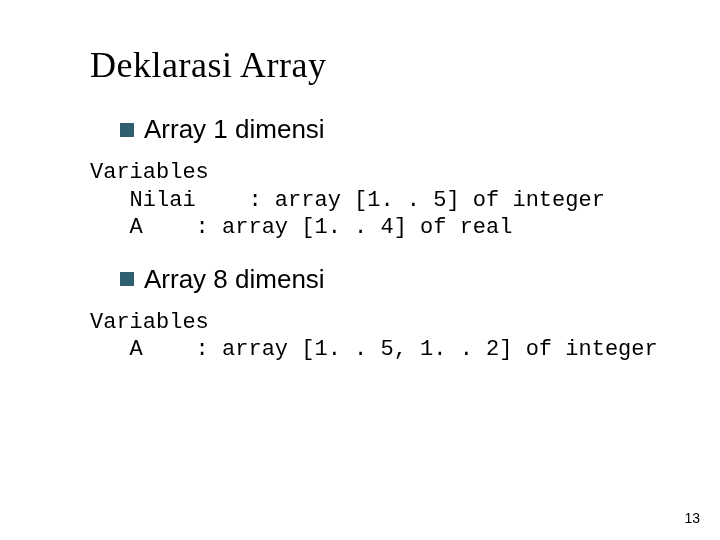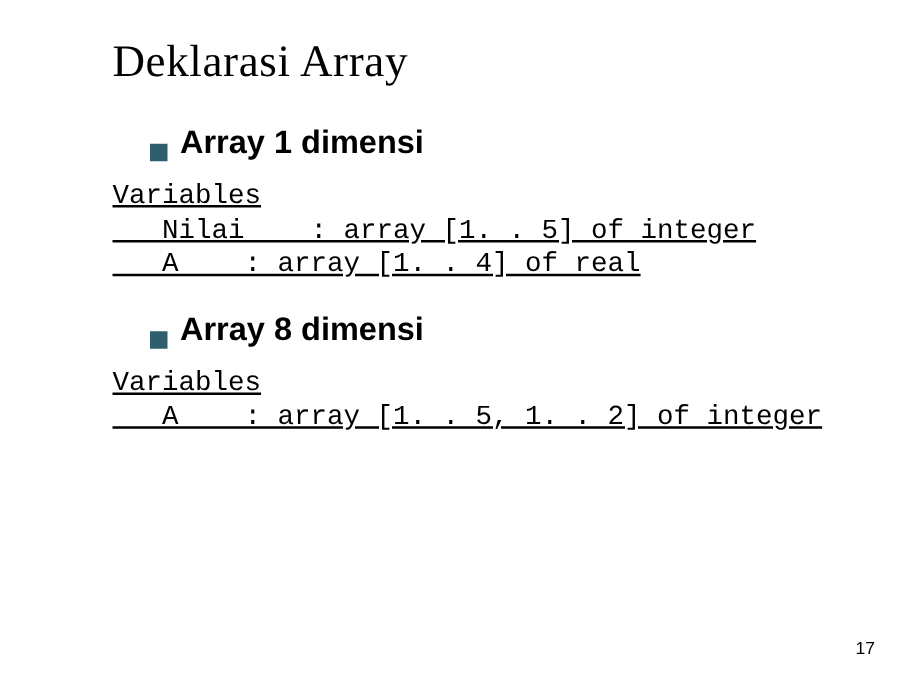--- a/index.html
+++ b/index.html
@@ -8,37 +8,36 @@
     width: 720px;
     height: 540px;
     background: #ffffff;
     font-family: "Times New Roman", Times, serif;
     color: #000;
     position: relative;
     overflow: hidden;
   }
   .slide {
     box-sizing: border-box;
-    padding: 28px 60px 0 90px;
+    padding: 44px 60px 0 90px;
     width: 100%;
     height: 100%;
   }
   .title {
     font-size: 36px;
     font-weight: normal;
     margin: 0 0 28px 0;
     letter-spacing: 0.5px;
   }
   .bullet-row {
     display: flex;
-    align-items: flex-end;
+    align-items: center;
     margin-left: 30px;
     margin-top: 8px;
     margin-bottom: 8px;
-    font-weight: bold;
   }
   .bullet-row.second {
     margin-top: 22px;
   }
   .bullet {
     width: 14px;
     height: 14px;
     background: #2f5f6f;
     flex: 0 0 auto;
     margin-right: 10px;
@@ -47,21 +46,20 @@
     font-family: Arial, Helvetica, sans-serif;
     font-size: 26px;
   }
   .code-block {
     font-family: "Courier New", Courier, monospace;
     font-size: 22px;
     white-space: pre;
     line-height: 1.25;
     margin-top: 14px;
     margin-bottom: 8px;
-    text-decoration: underline;
   }
   .page-number {
     position: absolute;
     right: 20px;
     bottom: 14px;
     font-family: Arial, Helvetica, sans-serif;
     font-size: 14px;
     color: #000;
   }
 </style>
@@ -84,13 +82,13 @@
   <div class="bullet-row second">
     <span class="bullet"></span>
     <span class="bullet-text">Array 8 dimensi</span>
   </div>
 
   <div class="code-block">Variables
    A    : array [1. . 5, 1. . 2] of integer</div>
 
 </div>
 
-<div class="page-number">17</div>
+<div class="page-number">13</div>
 
 </body></html>

